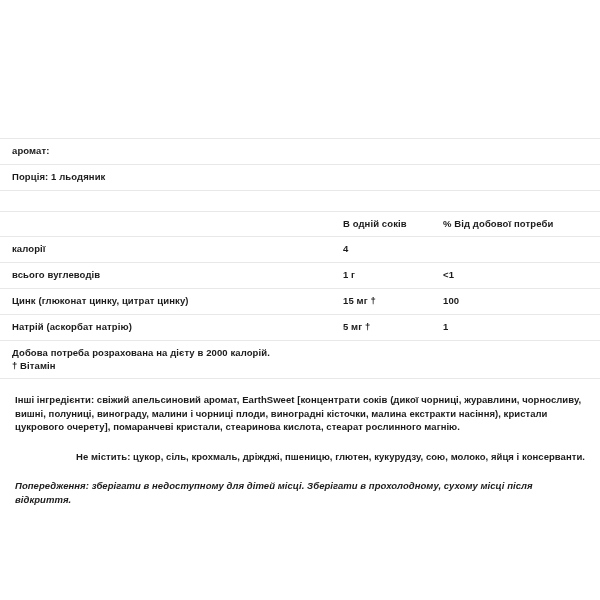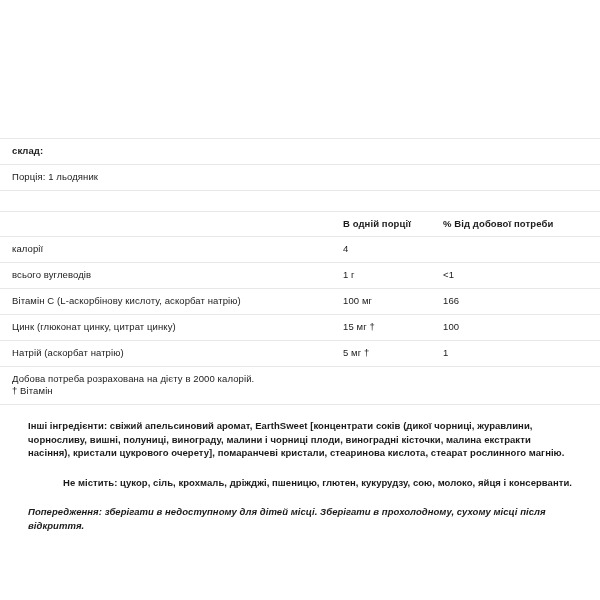--- a/index.html
+++ b/index.html
@@ -39,21 +39,21 @@
     border-collapse: collapse;
     table-layout: fixed;
     font-size: 9.5px;
   }
 
   .facts-table td {
     border-top: 1px solid #e8e8e8;
     padding: 6px 0 6px 12px;
     vertical-align: top;
     line-height: 1.35;
-    font-weight: normal;
+    font-weight: bold;
     color: #1b1b1b;
     letter-spacing: 0.1px;
   }
 
   .facts-table tr.row-blank td {
     padding-top: 5px;
     padding-bottom: 5px;
     height: 10px;
   }
 
@@ -89,21 +89,21 @@
 
   .notes {
     padding: 0 12px;
     font-size: 9.5px;
     line-height: 1.42;
     color: #1b1b1b;
     letter-spacing: 0.05px;
   }
 
   .notes p {
-    margin: 16px;
+    margin: 3px;
     font-weight: bold;
   }
 
   .note-ingredients {
     margin-top: 14px !important;
   }
   .note-free-of {
     margin-top: 16px !important;
     text-align: right;
   }
@@ -122,61 +122,56 @@
   <div class="facts-panel">
     <table class="facts-table">
       <colgroup>
         <col class="c-label">
         <col class="c-amount">
         <col class="c-dv">
       </colgroup>
       <tbody>
 
         <tr class="title-row">
-          <td>склад:</td>
+          <td>аромат:</td>
           <td class="cell-amount"></td>
           <td class="cell-dv"></td>
         </tr>
 
         <tr class="serving-row">
           <td>Порція: 1 льодяник</td>
           <td class="cell-amount"></td>
           <td class="cell-dv"></td>
         </tr>
 
         <tr class="row-blank">
           <td></td>
           <td class="cell-amount"></td>
           <td class="cell-dv"></td>
         </tr>
 
         <tr class="header-row">
           <td></td>
-          <td class="cell-amount">В одній порції</td>
+          <td class="cell-amount">В одній соків</td>
           <td class="cell-dv">% Від добової потреби</td>
         </tr>
 
         <tr>
           <td>калорії</td>
           <td class="cell-amount">4</td>
           <td class="cell-dv"></td>
         </tr>
 
         <tr>
           <td>всього вуглеводів</td>
           <td class="cell-amount">1 г</td>
           <td class="cell-dv">&lt;1</td>
         </tr>
 
 
-        <tr>
-          <td>Вітамін C (L-аскорбінову кислоту, аскорбат натрію)</td>
-          <td class="cell-amount">100 мг</td>
-          <td class="cell-dv">166</td>
-        </tr>
 
         <tr>
           <td>Цинк (глюконат цинку, цитрат цинку)</td>
           <td class="cell-amount">15 мг †</td>
           <td class="cell-dv">100</td>
         </tr>
 
         <tr>
           <td>Натрій (аскорбат натрію)</td>
           <td class="cell-amount">5 мг †</td>

